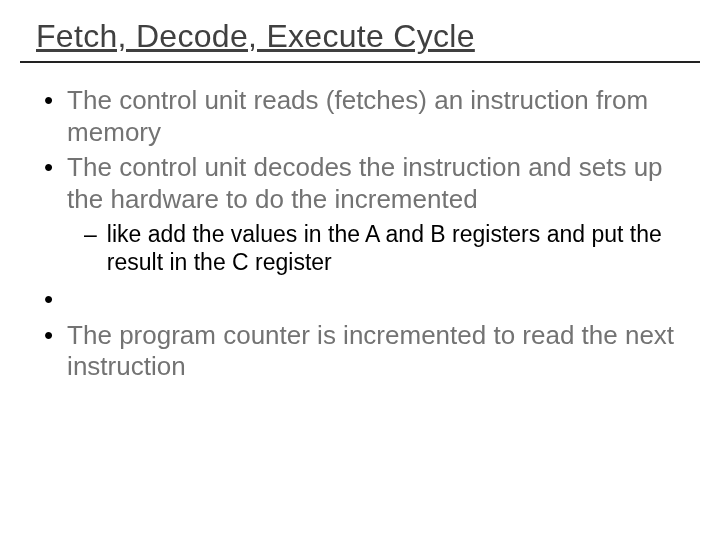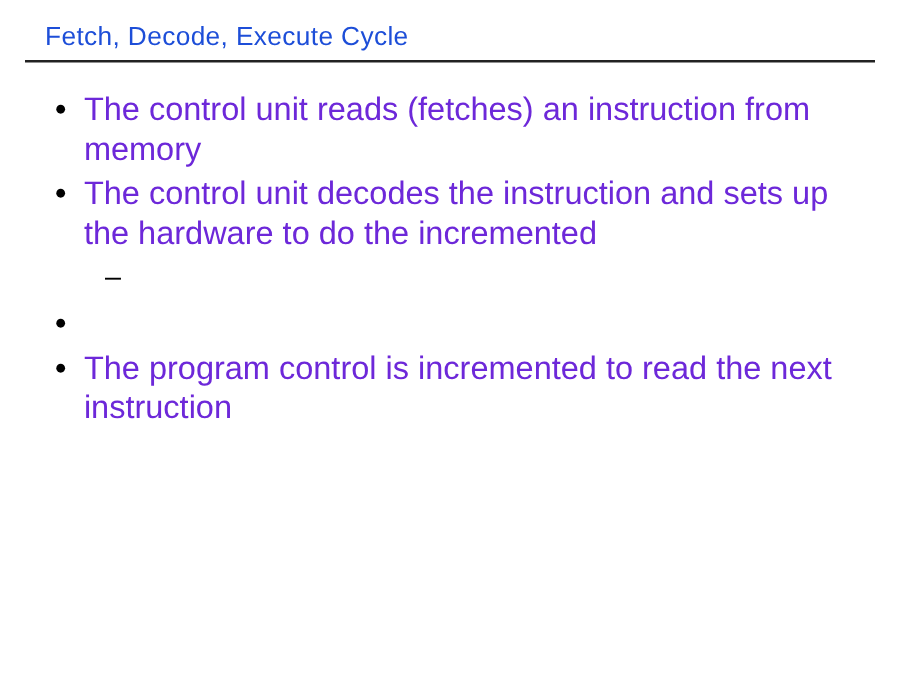--- a/index.html
+++ b/index.html
@@ -12,26 +12,27 @@
       height: 540px;
       background: #ffffff;
       font-family: Arial, Helvetica, sans-serif;
       position: relative;
       overflow: hidden;
     }
     .slide {
       padding: 18px 30px 30px 30px;
     }
     .title {
-      font-size: 21px;
-      color: #1d4ed8;
+      font-size: 32px;
+      color: #404040;
       font-weight: normal;
       padding-bottom: 6px;
       padding-left: 6px;
       letter-spacing: 0.3px;
+      text-decoration: underline;
     }
     .title-underline {
       height: 2px;
       background: #222;
       margin-left: -10px;
       margin-right: -10px;
       margin-bottom: 22px;
     }
     .content {
       padding-left: 6px;
@@ -46,21 +47,21 @@
     }
     .bullet-marker {
       font-size: 26px;
       color: #000;
       margin-right: 14px;
       flex-shrink: 0;
       margin-left: 8px;
     }
     .bullet-text {
       font-size: 26px;
-      color: #6d28d9;
+      color: #737373;
       padding-right: 10px;
     }
     .sub-list {
       list-style: none;
       margin-top: 2px;
       margin-bottom: 8px;
     }
     .sub-item {
       display: flex;
       line-height: 1.22;
@@ -90,24 +91,25 @@
         <span class="bullet-marker">•</span>
         <span class="bullet-text">The control unit reads (fetches) an instruction from memory</span>
       </li>
       <li class="bullet-item">
         <span class="bullet-marker">•</span>
         <span class="bullet-text">The control unit decodes the instruction and sets up the hardware to do the incremented</span>
       </li>
       <ul class="sub-list">
         <li class="sub-item">
           <span class="sub-marker">–</span>
+          <span class="sub-text">like add the values in the A and B registers and put the result in the C register</span>
         </li>
       </ul>
       <li class="bullet-item">
         <span class="bullet-marker">•</span>
       </li>
       <li class="bullet-item">
         <span class="bullet-marker">•</span>
-        <span class="bullet-text">The program control is incremented to read the next instruction</span>
+        <span class="bullet-text">The program counter is incremented to read the next instruction</span>
       </li>
     </ul>
   </div>
 </div>
 
 </body></html>

